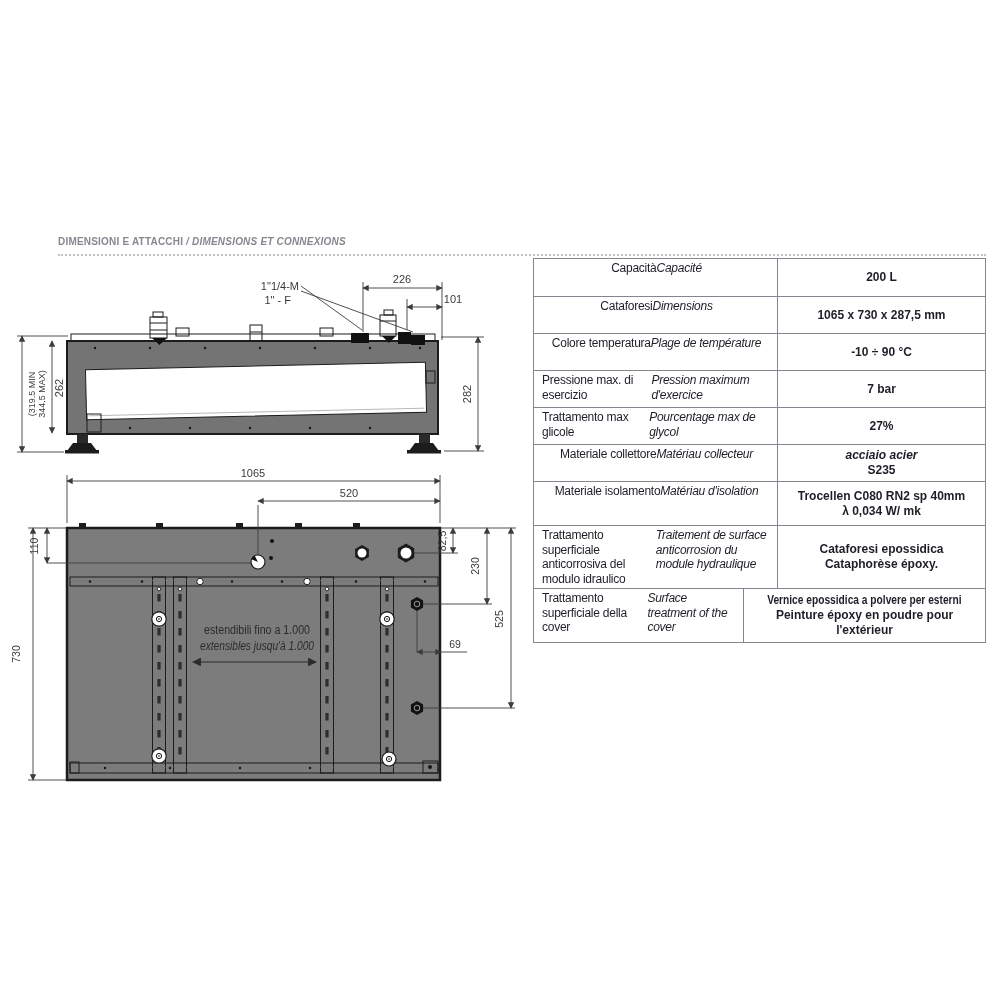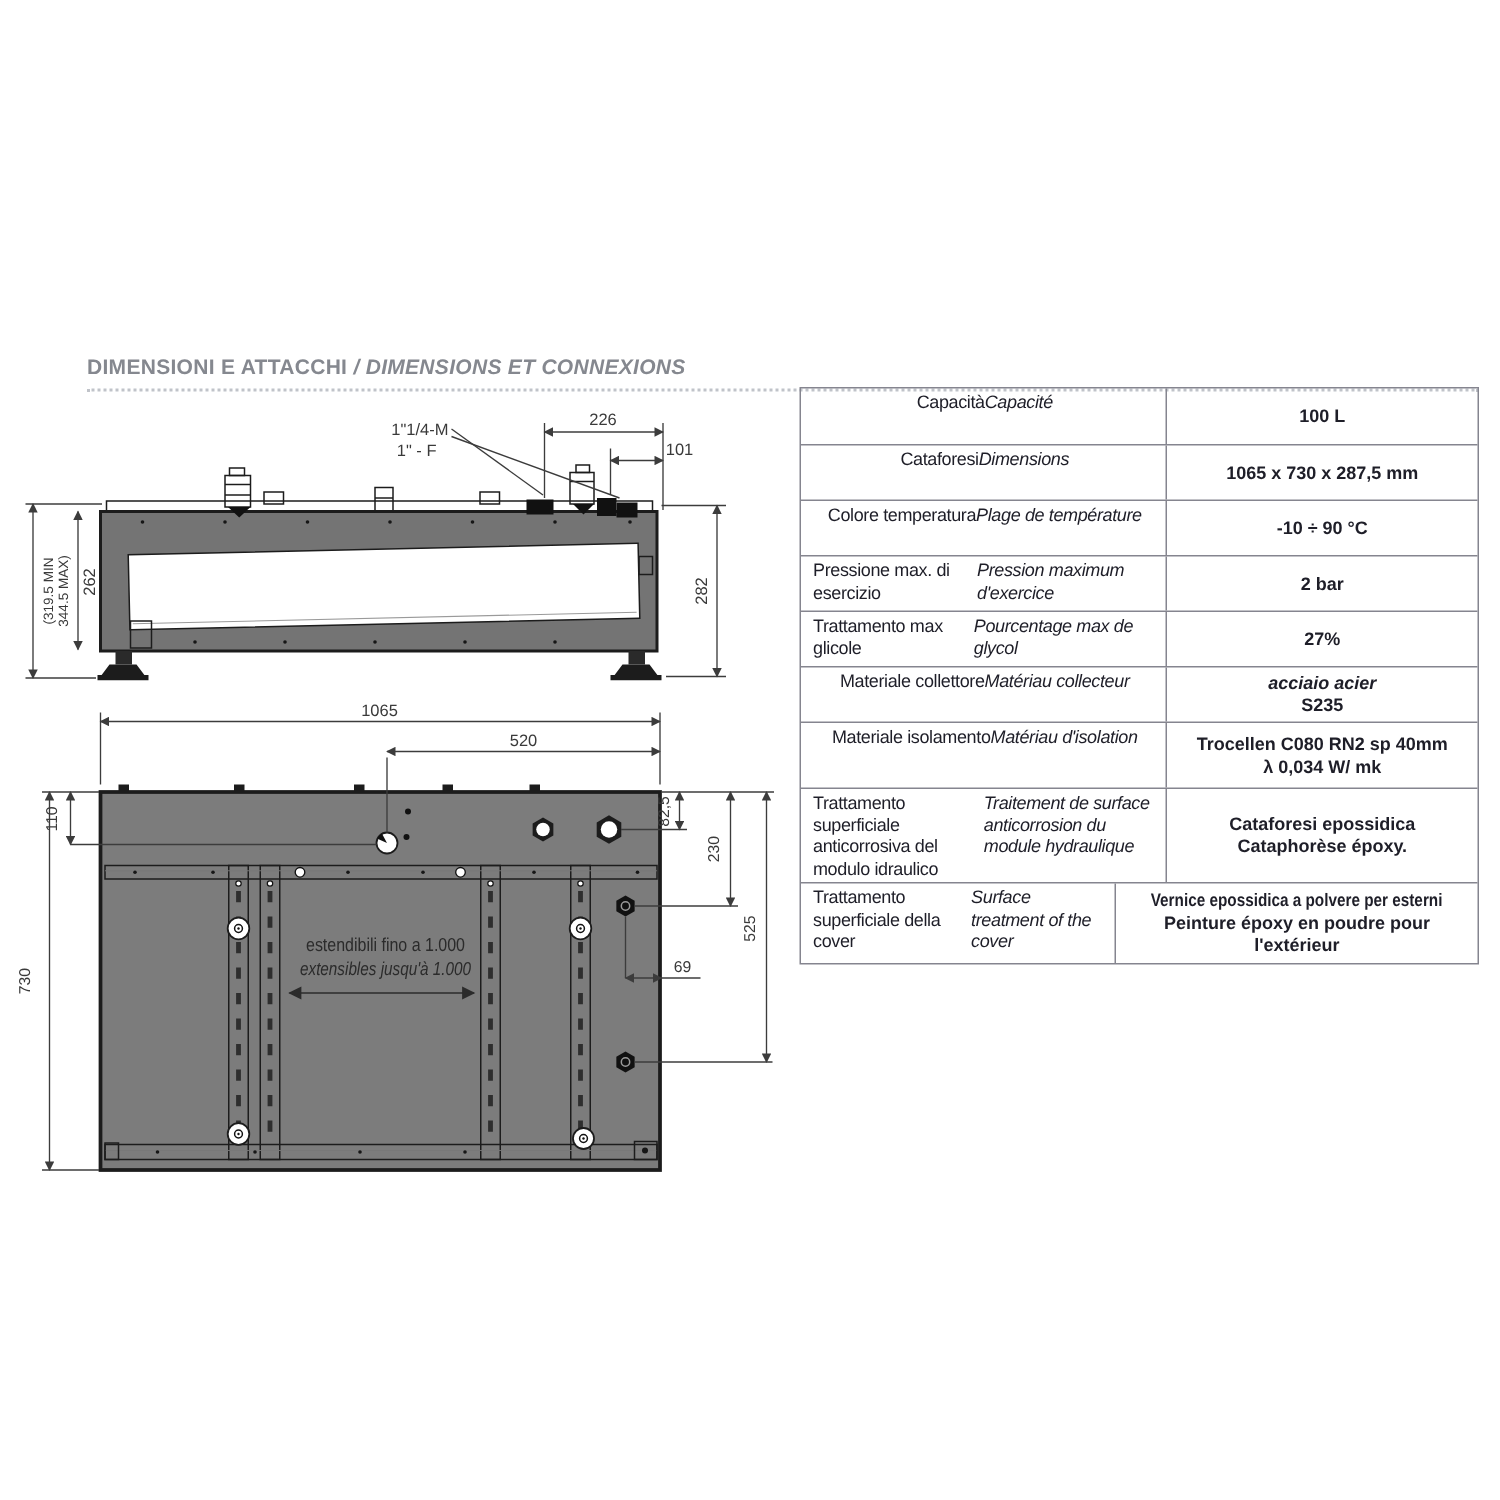--- a/index.html
+++ b/index.html
@@ -1,21 +1,21 @@
 <!DOCTYPE html>
 <html><head>
 <meta charset="utf-8">
 <style>
   html,body{margin:0;padding:0;background:#fff;}
   #page{position:relative;width:1000px;height:1000px;background:#fff;overflow:hidden;
         font-family:"Liberation Sans",sans-serif;color:#1e1e28;}
 
   
   .hdr{position:absolute;left:58px;top:236px;width:928px;padding-bottom:7px;
-       border-bottom:2px dotted #c0c3c9;font-size:14px;font-weight:bold;
+       border-bottom:2px dotted #c0c3c9;font-size:10px;font-weight:bold;
        color:#85888f;letter-spacing:.2px;white-space:nowrap;}
   .hdr .fr{font-style:italic;}
 
   
   svg{position:absolute;left:0;top:0;}
   .out{stroke:#1c1c1c;stroke-width:1;fill:none;}
   .dim{stroke:#3c3c3c;stroke-width:.9;fill:none;}
   .dt{font-family:"Liberation Sans",sans-serif;font-size:10.5px;fill:#3a3a3a;}
   .dt2{font-size:11px;}
   .dts{font-size:9px;}
@@ -287,21 +287,21 @@
   </svg>
 
   <div class="spec">
 
     <div class="t-row" style="height:38px">
       <div class="t-label">
         <span class="l1">Capacità</span>
         <span class="l2">Capacité</span>
       </div>
       <div class="t-value">
-        <span>100 L</span>
+        <span>200 L</span>
       </div>
     </div>
 
     <div class="t-row" style="height:37px">
       <div class="t-label">
         <span class="l1">Cataforesi</span>
         <span class="l2">Dimensions</span>
       </div>
       <div class="t-value">
         <span>1065 x 730 x 287,5 mm</span>
@@ -317,21 +317,21 @@
         <span>-10 ÷ 90 °C</span>
       </div>
     </div>
 
     <div class="t-row" style="height:37px">
       <div class="t-label">
         <span class="l1">Pressione max. di esercizio</span>
         <span class="l2">Pression maximum d'exercice</span>
       </div>
       <div class="t-value">
-        <span>2 bar</span>
+        <span>7 bar</span>
       </div>
     </div>
 
     <div class="t-row" style="height:37px">
       <div class="t-label">
         <span class="l1">Trattamento max glicole</span>
         <span class="l2">Pourcentage max de glycol</span>
       </div>
       <div class="t-value">
         <span>27%</span>

